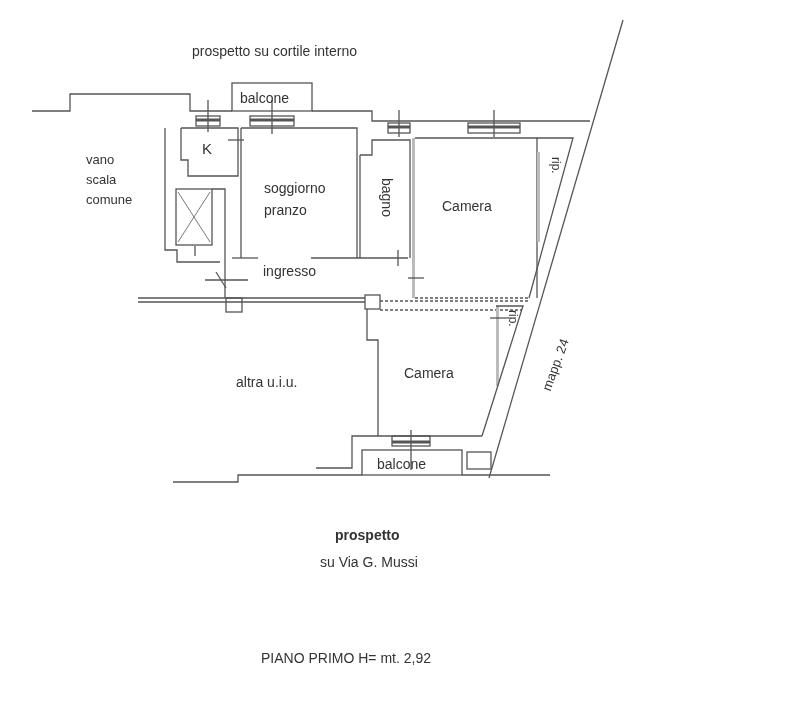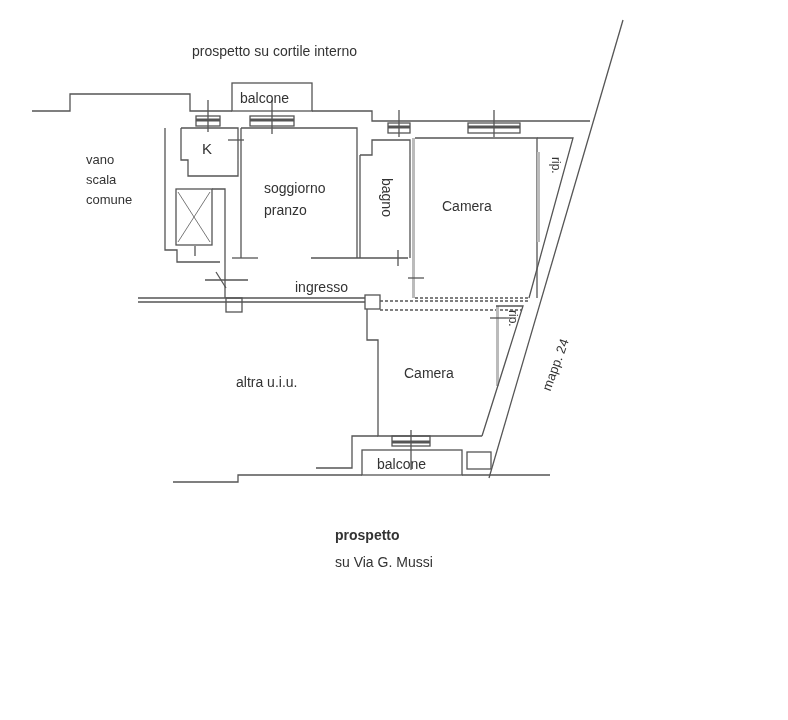--- a/index.html
+++ b/index.html
@@ -121,28 +121,29 @@
     <div>scala</div>
     <div>comune</div>
   </div>
 
   <div class="label vert" style="left:394px; top:178px; font-size:14px; transform: rotate(90deg);">bagno</div>
 
   <div class="label" style="left:442px; top:199px; font-size:14px;">Camera</div>
 
   <div class="label vert" style="left:562px; top:157px; font-size:12px; transform: rotate(90deg);">rip.</div>
 
-  <div class="label" style="left:263px; top:280px; font-size:14px;margin-left:32px;">ingresso</div>
+  <div class="label" style="left:263px; top:264px; font-size:14px;">ingresso</div>
 
   <div class="label" style="left:236px; top:363px; font-size:14px;margin-top:12px;">altra u.i.u.</div>
 
   <div class="label" style="left:404px; top:366px; font-size:14px;">Camera</div>
 
   <div class="label vert" style="left:519px; top:310px; font-size:12px; transform: rotate(90deg);">rip.</div>
 
   <div class="label vert" style="left:540px; top:388px; font-size:13px; transform: rotate(-70deg);">mapp. 24</div>
 
   <div class="label" style="left:377px; top:457px; font-size:14px;">balcone</div>
 
   <div class="label" style="left:335px; top:528px; font-size:14px;font-weight:bold;">prospetto</div>
-  <div class="label" style="left:335px; top:555px; font-size:14px;">su Via G. Mussi</div>
+  <div class="label" style="left:320px; top:555px; font-size:14px;">su Via G. Mussi</div>
 
+  <div class="label" style="left:261px; top:651px; font-size:14px;">PIANO PRIMO H= mt. 2,92</div>
 </div>
 
 </body></html>

